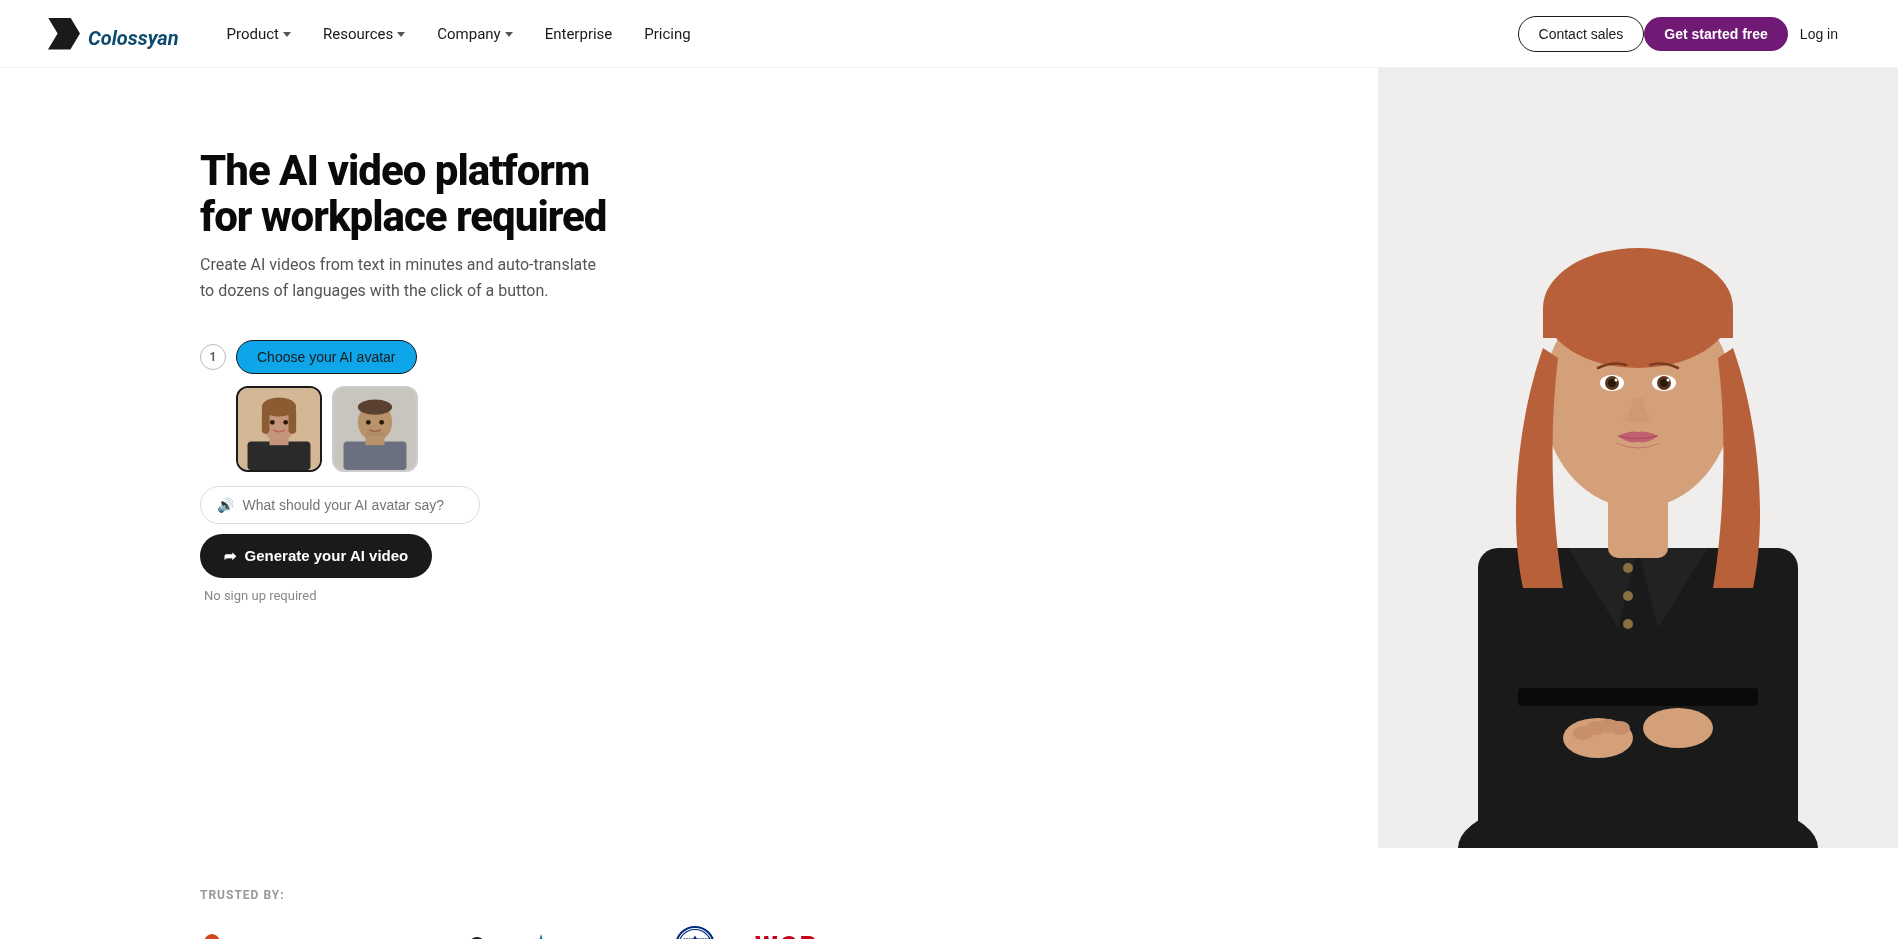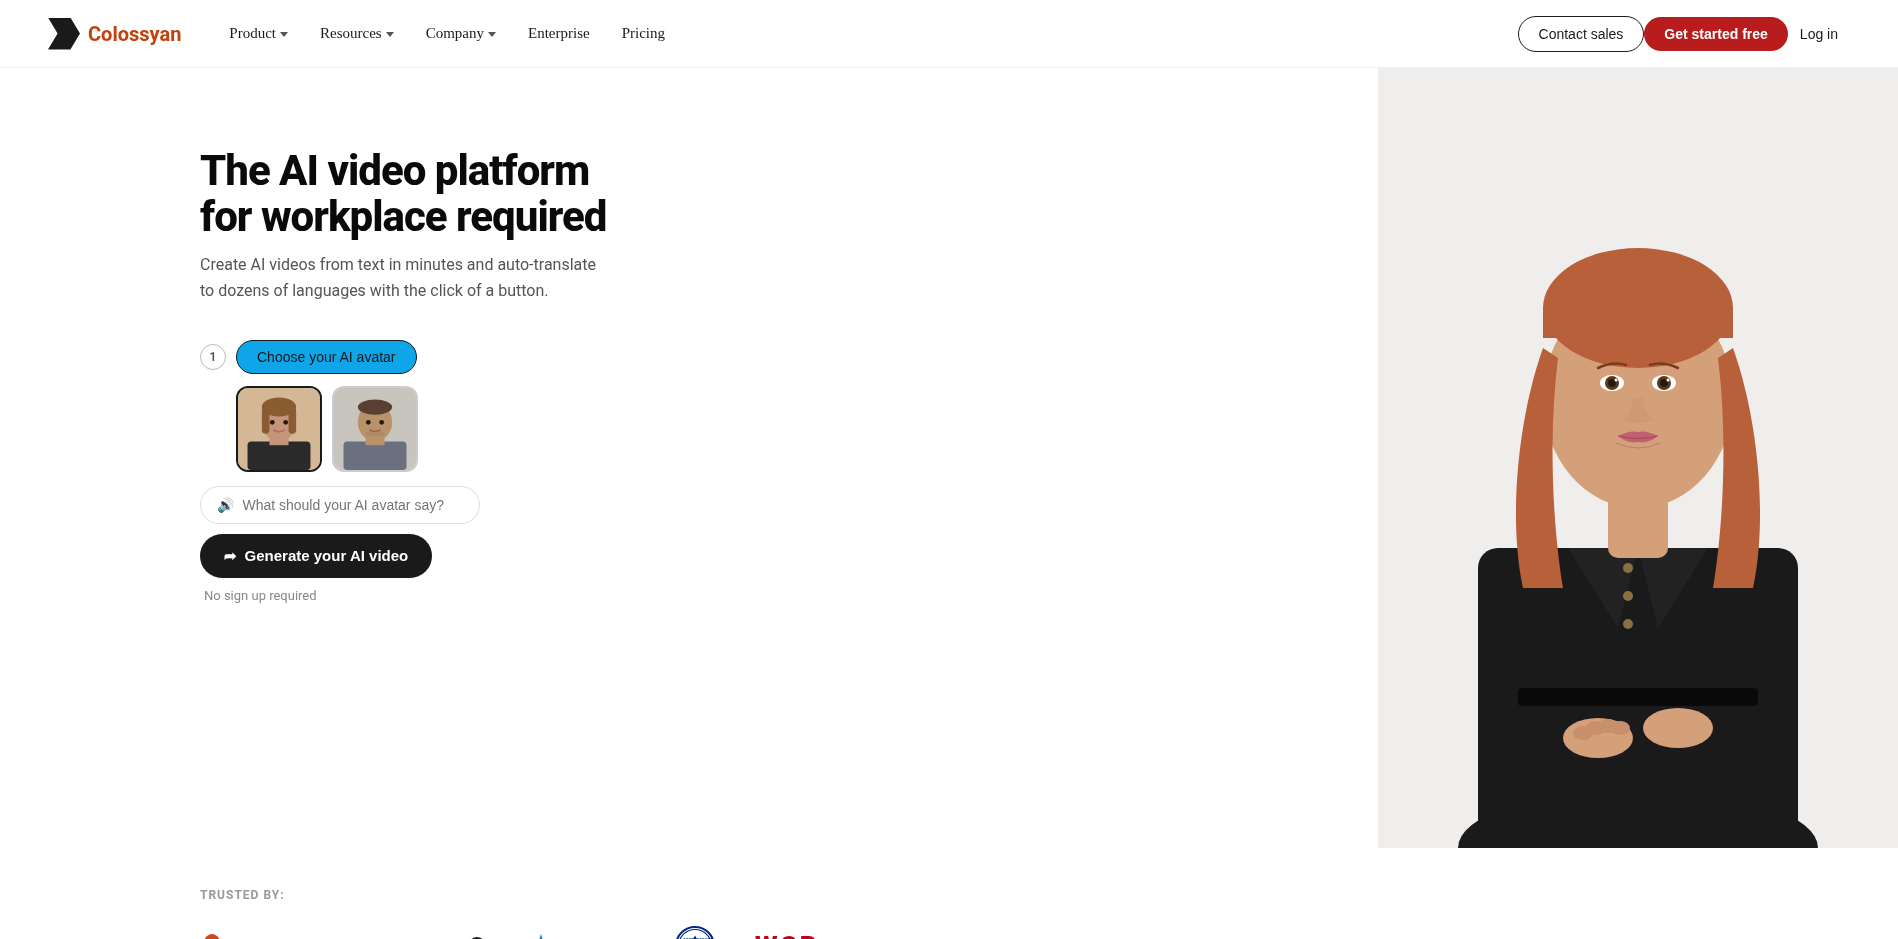--- a/index.html
+++ b/index.html
@@ -23,26 +23,27 @@
       background: #fff;
       z-index: 100;
     }
     .nav-left {
       display: flex;
       align-items: center;
       gap: 36px;
     }
     .logo {
       display: flex;
-      align-items: center;
+      align-items: flex-end;
       gap: 8px;
       font-size: 20px;
       font-weight: 700;
-      color: #c2410c;
+      color: #0c4a6e;
       text-decoration: none;
+      font-style: italic;
     }
     .logo-icon {
       width: 32px;
       height: 32px;
       background: #1a1a1a;
       clip-path: polygon(0 0, 70% 0, 100% 50%, 70% 100%, 0 100%, 30% 50%);
     }
     .nav-links {
       display: flex;
       align-items: center;
@@ -51,21 +52,20 @@
     .nav-link {
       display: flex;
       align-items: center;
       gap: 4px;
       padding: 8px 12px;
       font-size: 15px;
       color: #1a1a1a;
       cursor: pointer;
       border-radius: 6px;
       text-decoration: none;
-      font-family: Liberation Serif, serif;
     }
     .chevron {
       width: 0;
       height: 0;
       border-left: 4px solid transparent;
       border-right: 4px solid transparent;
       border-top: 5px solid #555;
       margin-top: 1px;
     }
     .nav-right {
@@ -79,21 +79,21 @@
       background: #fff;
       font-size: 14px;
       font-weight: 500;
       cursor: pointer;
       color: #1a1a1a;
     }
     .btn-get-started {
       padding: 9px 20px;
       border: none;
       border-radius: 50px;
-      background: #b91c1c;
+      background: #701a75;
       color: #fff;
       font-size: 14px;
       font-weight: 600;
       cursor: pointer;
     }
     .btn-login {
       padding: 9px 12px;
       background: none;
       border: none;
       font-size: 14px;

